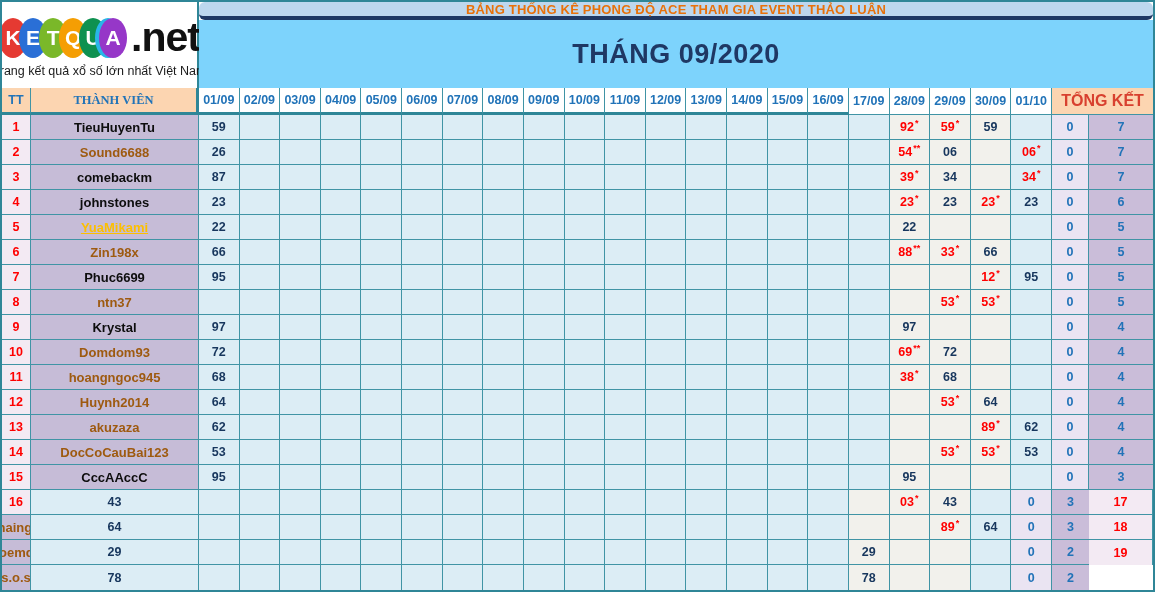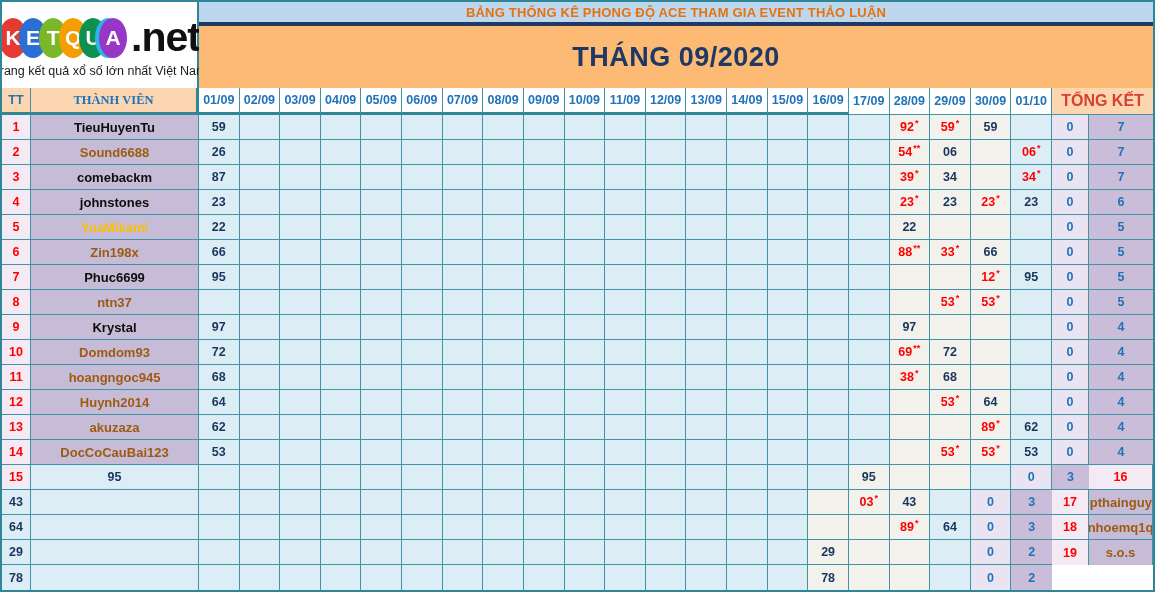--- a/index.html
+++ b/index.html
@@ -43,27 +43,27 @@
     color:#fff;font-weight:bold;font-size:21px;
     margin-right:-8px;position:relative;
   }
   .oval.k{z-index:1;} .oval.e{z-index:2;} .oval.t{z-index:3;}
   .oval.q{z-index:4;} .oval.u{z-index:5;} .oval.a{z-index:7;}
   .oval.cy{z-index:6;margin-left:-24px;margin-right:0;width:26px;}
   #logo-net{font-size:41px;font-weight:bold;color:#111;margin-left:10px;letter-spacing:-1px;}
   #logo-tagline{font-size:12.5px;color:#1a1a1a;margin-top:3px;white-space:nowrap;}
   #top-right{flex:1;display:flex;flex-direction:column;min-width:0;}
   #banner{
-    height:24px;flex:none;background:#bdd7ee;
+    height:18px;flex:none;background:#bdd7ee;
     border-bottom:4px solid var(--navy);
     display:flex;align-items:center;justify-content:center;
-    color:#e8710a;font-weight:bold;font-size:13px;letter-spacing:.2px;
+    color:#e8710a;font-weight:bold;font-size:13px;letter-spacing:.2px;border-radius:6px;
   }
   #month{
-    flex:1;background:#fdba74;
+    flex:1;background:#7dd3fc;
     display:flex;align-items:center;justify-content:center;
     color:var(--navy);font-weight:bold;font-size:27px;letter-spacing:.5px;
   }
   
   #grid{
     flex:1;display:grid;
     grid-template-columns:29px 168px repeat(21,1fr) 37px 64px;
     grid-template-rows:27px repeat(19,1fr);
     background:#fff;
   }
@@ -76,21 +76,21 @@
   .nor{border-right:none;}
   .nob{border-bottom:none;}
   .thickb{border-bottom:3px solid var(--teal);}
   .thickr{border-right:3px solid var(--teal);font-family:Liberation Serif, serif;}
   .hdr{background:#fff;color:var(--hdrblue);}
   .hdr-corner{background:var(--peach);color:var(--hdrblue);}
   .hdr-sum{background:var(--peach);color:#d8402f;grid-column:span 2;font-size:16px;}
   .tt{background:var(--ttBg);color:var(--red);}
   .name{background:var(--nameBg);color:#0d0d0d;font-size:13px;}
   .name.brown{color:var(--brown);}
-  .name.gold{color:var(--gold);}
+  .name.gold{color:var(--gold);text-decoration:underline;}
   .dcell{background:var(--cyanCell);color:var(--valnavy);}
   .dcell.wcol{background:var(--whiteCell);}
   .dcell .rv{color:var(--red);}
   .dcell sup{font-size:9px;color:var(--red);line-height:1;margin-left:1px;transform:translateY(-4px);}
   .zero{background:var(--zeroBg);color:var(--hdrblue);}
   .total{background:var(--totalBg);color:var(--hdrblue);}
 </style>
 </head>
 <body>
 
@@ -596,20 +596,21 @@
       <div class="c dcell wcol">
         <span class="rv">53</span>
         <sup>*</sup>
       </div>
       <div class="c dcell">
         <span class="nv">53</span>
       </div>
       <div class="c zero">0</div>
       <div class="c total nor">4</div>
       <div class="c tt">15</div>
+      <div class="c name ">CccAAccC</div>
       <div class="c dcell">
         <span class="nv">95</span>
       </div>
       <div class="c dcell"></div>
       <div class="c dcell"></div>
       <div class="c dcell"></div>
       <div class="c dcell"></div>
       <div class="c dcell"></div>
       <div class="c dcell"></div>
       <div class="c dcell"></div>

